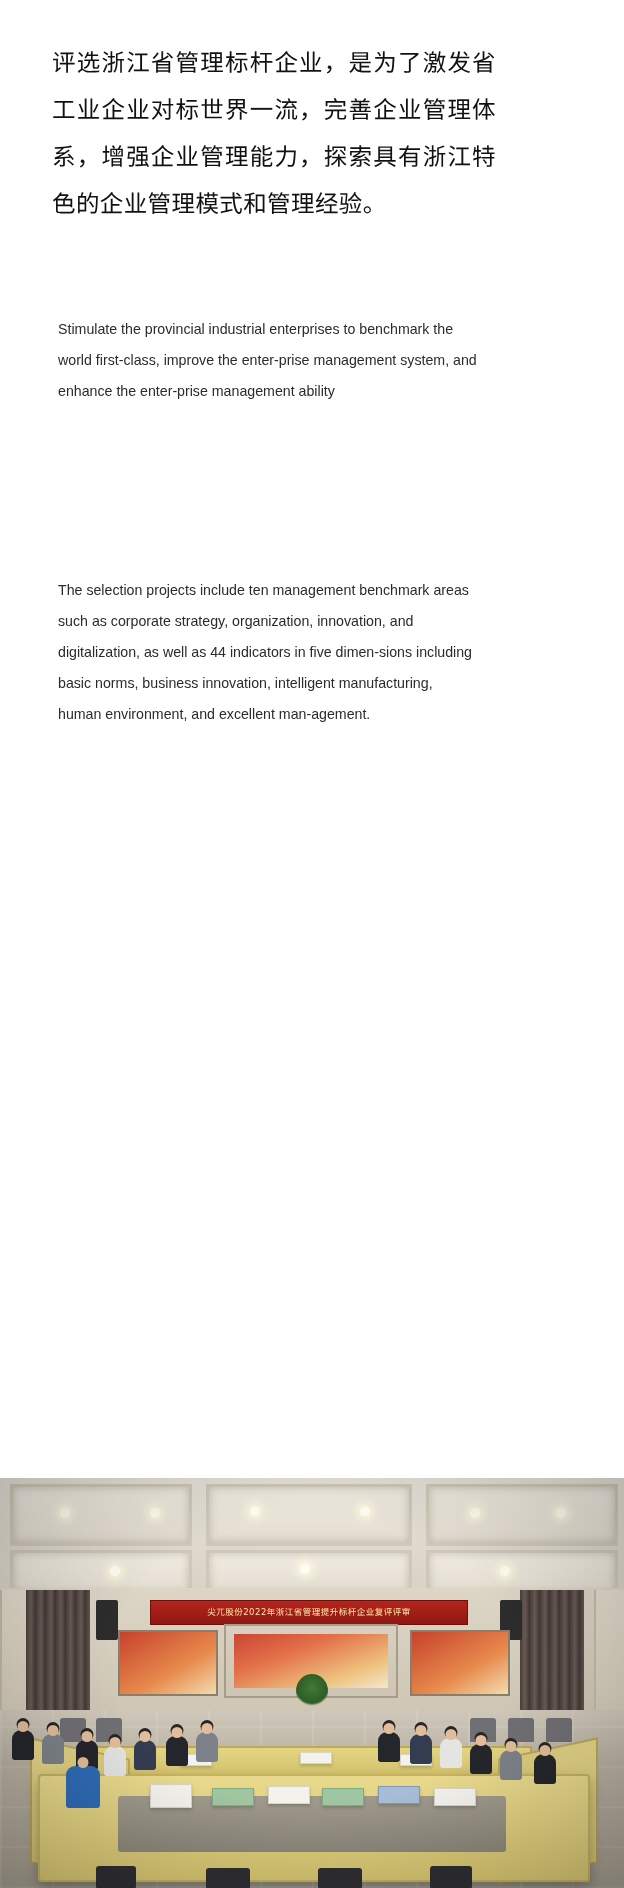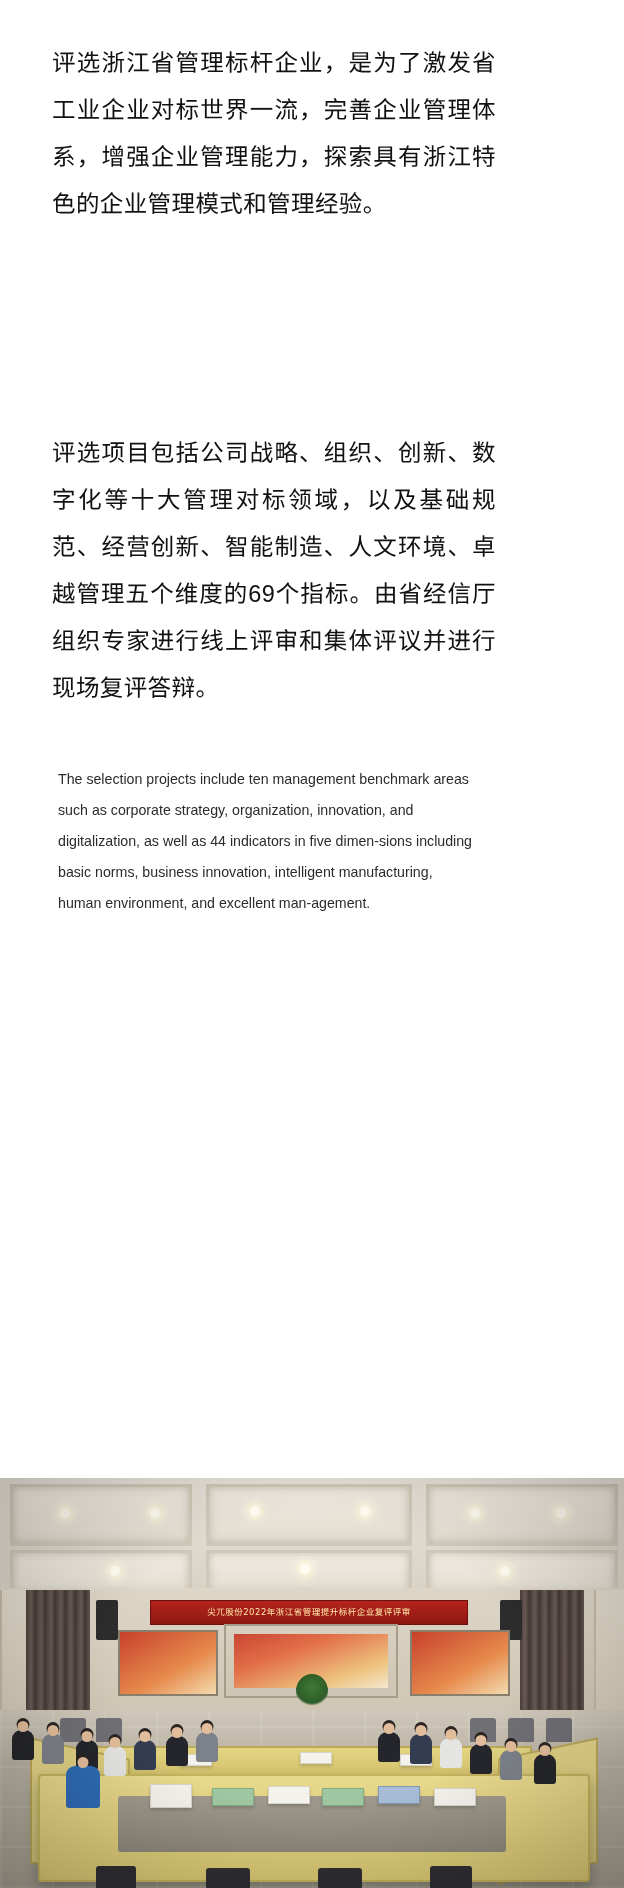--- a/index.html
+++ b/index.html
@@ -286,26 +286,26 @@
   <div class="spacer-top"></div>
 
   <div class="content">
 
     <div class="cn-block">
       <p>评选浙江省管理标杆企业，是为了激发省工业企业对标世界一流，完善企业管理体系，增强企业管理能力，探索具有浙江特色的企业管理模式和管理经验。</p>
     </div>
 
     <div class="gap-1"></div>
 
+    <div class="en-block">
+      <p>Stimulate the provincial industrial enterprises to benchmark the world first-class, improve the enter-prise management system, and enhance the enter-prise management ability</p>
+    </div>
 
     <div class="gap-2"></div>
 
-    <div class="cn-block">
-      <p>评选项目包括公司战略、组织、创新、数字化等十大管理对标领域，以及基础规范、经营创新、智能制造、人文环境、卓越管理五个维度的69个指标。由省经信厅组织专家进行线上评审和集体评议并进行现场复评答辩。</p>
-    </div>
 
     <div class="gap-3"></div>
 
     <div class="en-block">
       <p>The selection projects include ten management benchmark areas such as corporate strategy, organization, innovation, and digitalization, as well as 44 indicators in five dimen-sions including basic norms, business innovation, intelligent manufacturing, human environment, and excellent man-agement.</p>
     </div>
 
     <div class="gap-4"></div>
 
   </div>

